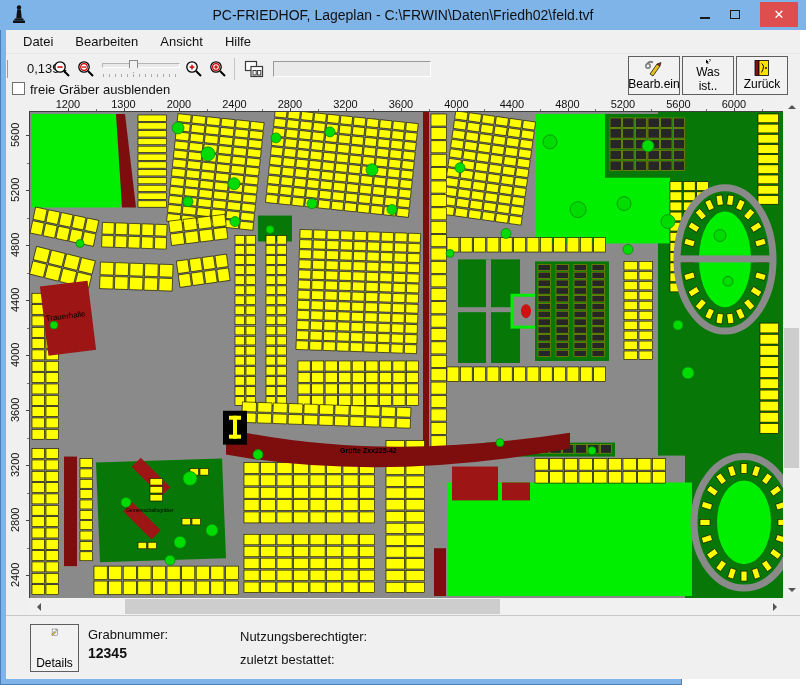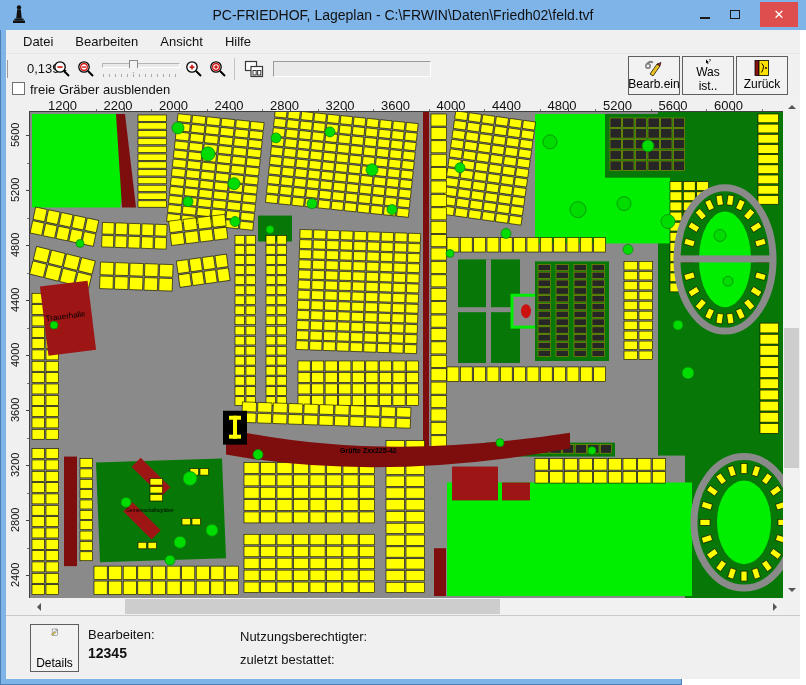--- a/index.html
+++ b/index.html
@@ -41,21 +41,21 @@
     border:1px solid #9a9a9a;border-bottom-color:#fff;border-right-color:#fff;}
   .cbrow{position:absolute;left:6px;top:28px;display:flex;align-items:flex-start;font-size:13px;color:#111;}
   .cbbox{width:13px;height:13px;background:#fff;border:1px solid #707070;margin-right:5px;}
   .tb-right{position:absolute;right:12px;top:2px;display:flex;gap:2px;}
   .tb-big{width:52px;height:39px;border:1px solid #5e5e5e;background:#f2f2f2;
     display:flex;flex-direction:column;align-items:center;justify-content:flex-start;padding-top:2px;font-size:12px;color:#000;}
   .tb-big svg{display:block;}
   
   .ruler-corner{position:absolute;left:6px;top:98px;width:24px;height:14px;background:#F0F0F0;}
   .ruler-top{position:absolute;left:30px;top:98px;width:753px;height:14px;background:#F0F0F0;overflow:hidden;}
-  .rnum{position:absolute;top:0;width:40px;text-align:left;font-size:13px;color:#111;}
+  .rnum{position:absolute;top:0;width:40px;text-align:center;font-size:11px;color:#111;}
   .rtick{position:absolute;bottom:0;width:1px;height:4px;background:#444;}
   .rtick.minor{height:3px;background:#777;}
   .ruler-left{position:absolute;left:6px;top:112px;width:24px;height:486px;background:#F0F0F0;overflow:hidden;}
   .rvnum{position:absolute;left:2px;width:14px;height:40px;font-size:11px;color:#111;
     writing-mode:vertical-rl;transform:rotate(180deg);display:flex;align-items:center;justify-content:center;}
   .rvtick{position:absolute;right:0;height:1px;width:4px;background:#444;}
   .rvtick.minor{width:3px;background:#777;}
   
   .map{position:absolute;left:30px;top:112px;width:753px;height:486px;outline:1px solid #3f3f3f;background:#8A8A8A;}
   .map svg{display:block;}
@@ -216,21 +216,21 @@
         <span>Zurück</span>
       </button>
     </div>
   </div>
 
   <div class="ruler-corner"></div>
   <div class="ruler-top">
       <span class="rnum" style="left: 18px;">1200</span>
       <i class="rtick" style="left: 38px;"></i>
       <i class="rtick minor" style="left: 65.7px;"></i>
-      <span class="rnum" style="left: 73.5px;">2200</span>
+      <span class="rnum" style="left: 73.5px;">1300</span>
       <i class="rtick" style="left: 93.5px;"></i>
       <i class="rtick minor" style="left: 121.2px;"></i>
       <span class="rnum" style="left: 129px;">2000</span>
       <i class="rtick" style="left: 149px;"></i>
       <i class="rtick minor" style="left: 176.7px;"></i>
       <span class="rnum" style="left: 184.5px;">2400</span>
       <i class="rtick" style="left: 204.5px;"></i>
       <i class="rtick minor" style="left: 232.2px;"></i>
       <span class="rnum" style="left: 240px;">2800</span>
       <i class="rtick" style="left: 260px;"></i>
@@ -1491,19 +1491,19 @@
       <svg viewBox="0 0 22 22" width="22" height="22">
         <rect x="4" y="2.5" width="13" height="16" fill="#fff" stroke="#444" stroke-width="1"></rect>
         <path d="M13 2.5 L17 6.5 L13 6.5 Z" fill="#ddd" stroke="#444" stroke-width="0.8"></path>
         <line x1="6" y1="9" x2="15" y2="9" stroke="#888" stroke-width="1"></line>
         <line x1="6" y1="12" x2="15" y2="12" stroke="#888" stroke-width="1"></line>
         <line x1="6" y1="15" x2="12" y2="15" stroke="#888" stroke-width="1"></line>
         <rect x="2" y="12" width="11" height="3" transform="rotate(-40 7 13)" fill="#e8c020" stroke="#333" stroke-width="0.6"></rect>
       </svg>
       <span>Details</span>
     </button>
-    <span class="sb-label" style="left:82px;top:11px">Bearbeiten:</span>
+    <span class="sb-label" style="left:82px;top:11px">Grabnummer:</span>
     <span class="sb-value grab-num" style="left:82px;top:29px">12345</span>
     <span class="sb-label" style="left:234px;top:13px">Nutzungsberechtigter:</span>
     <span class="sb-label" style="left:234px;top:36px">zuletzt bestattet:</span>
   </div>
 
 </div>
 
 </body></html>

